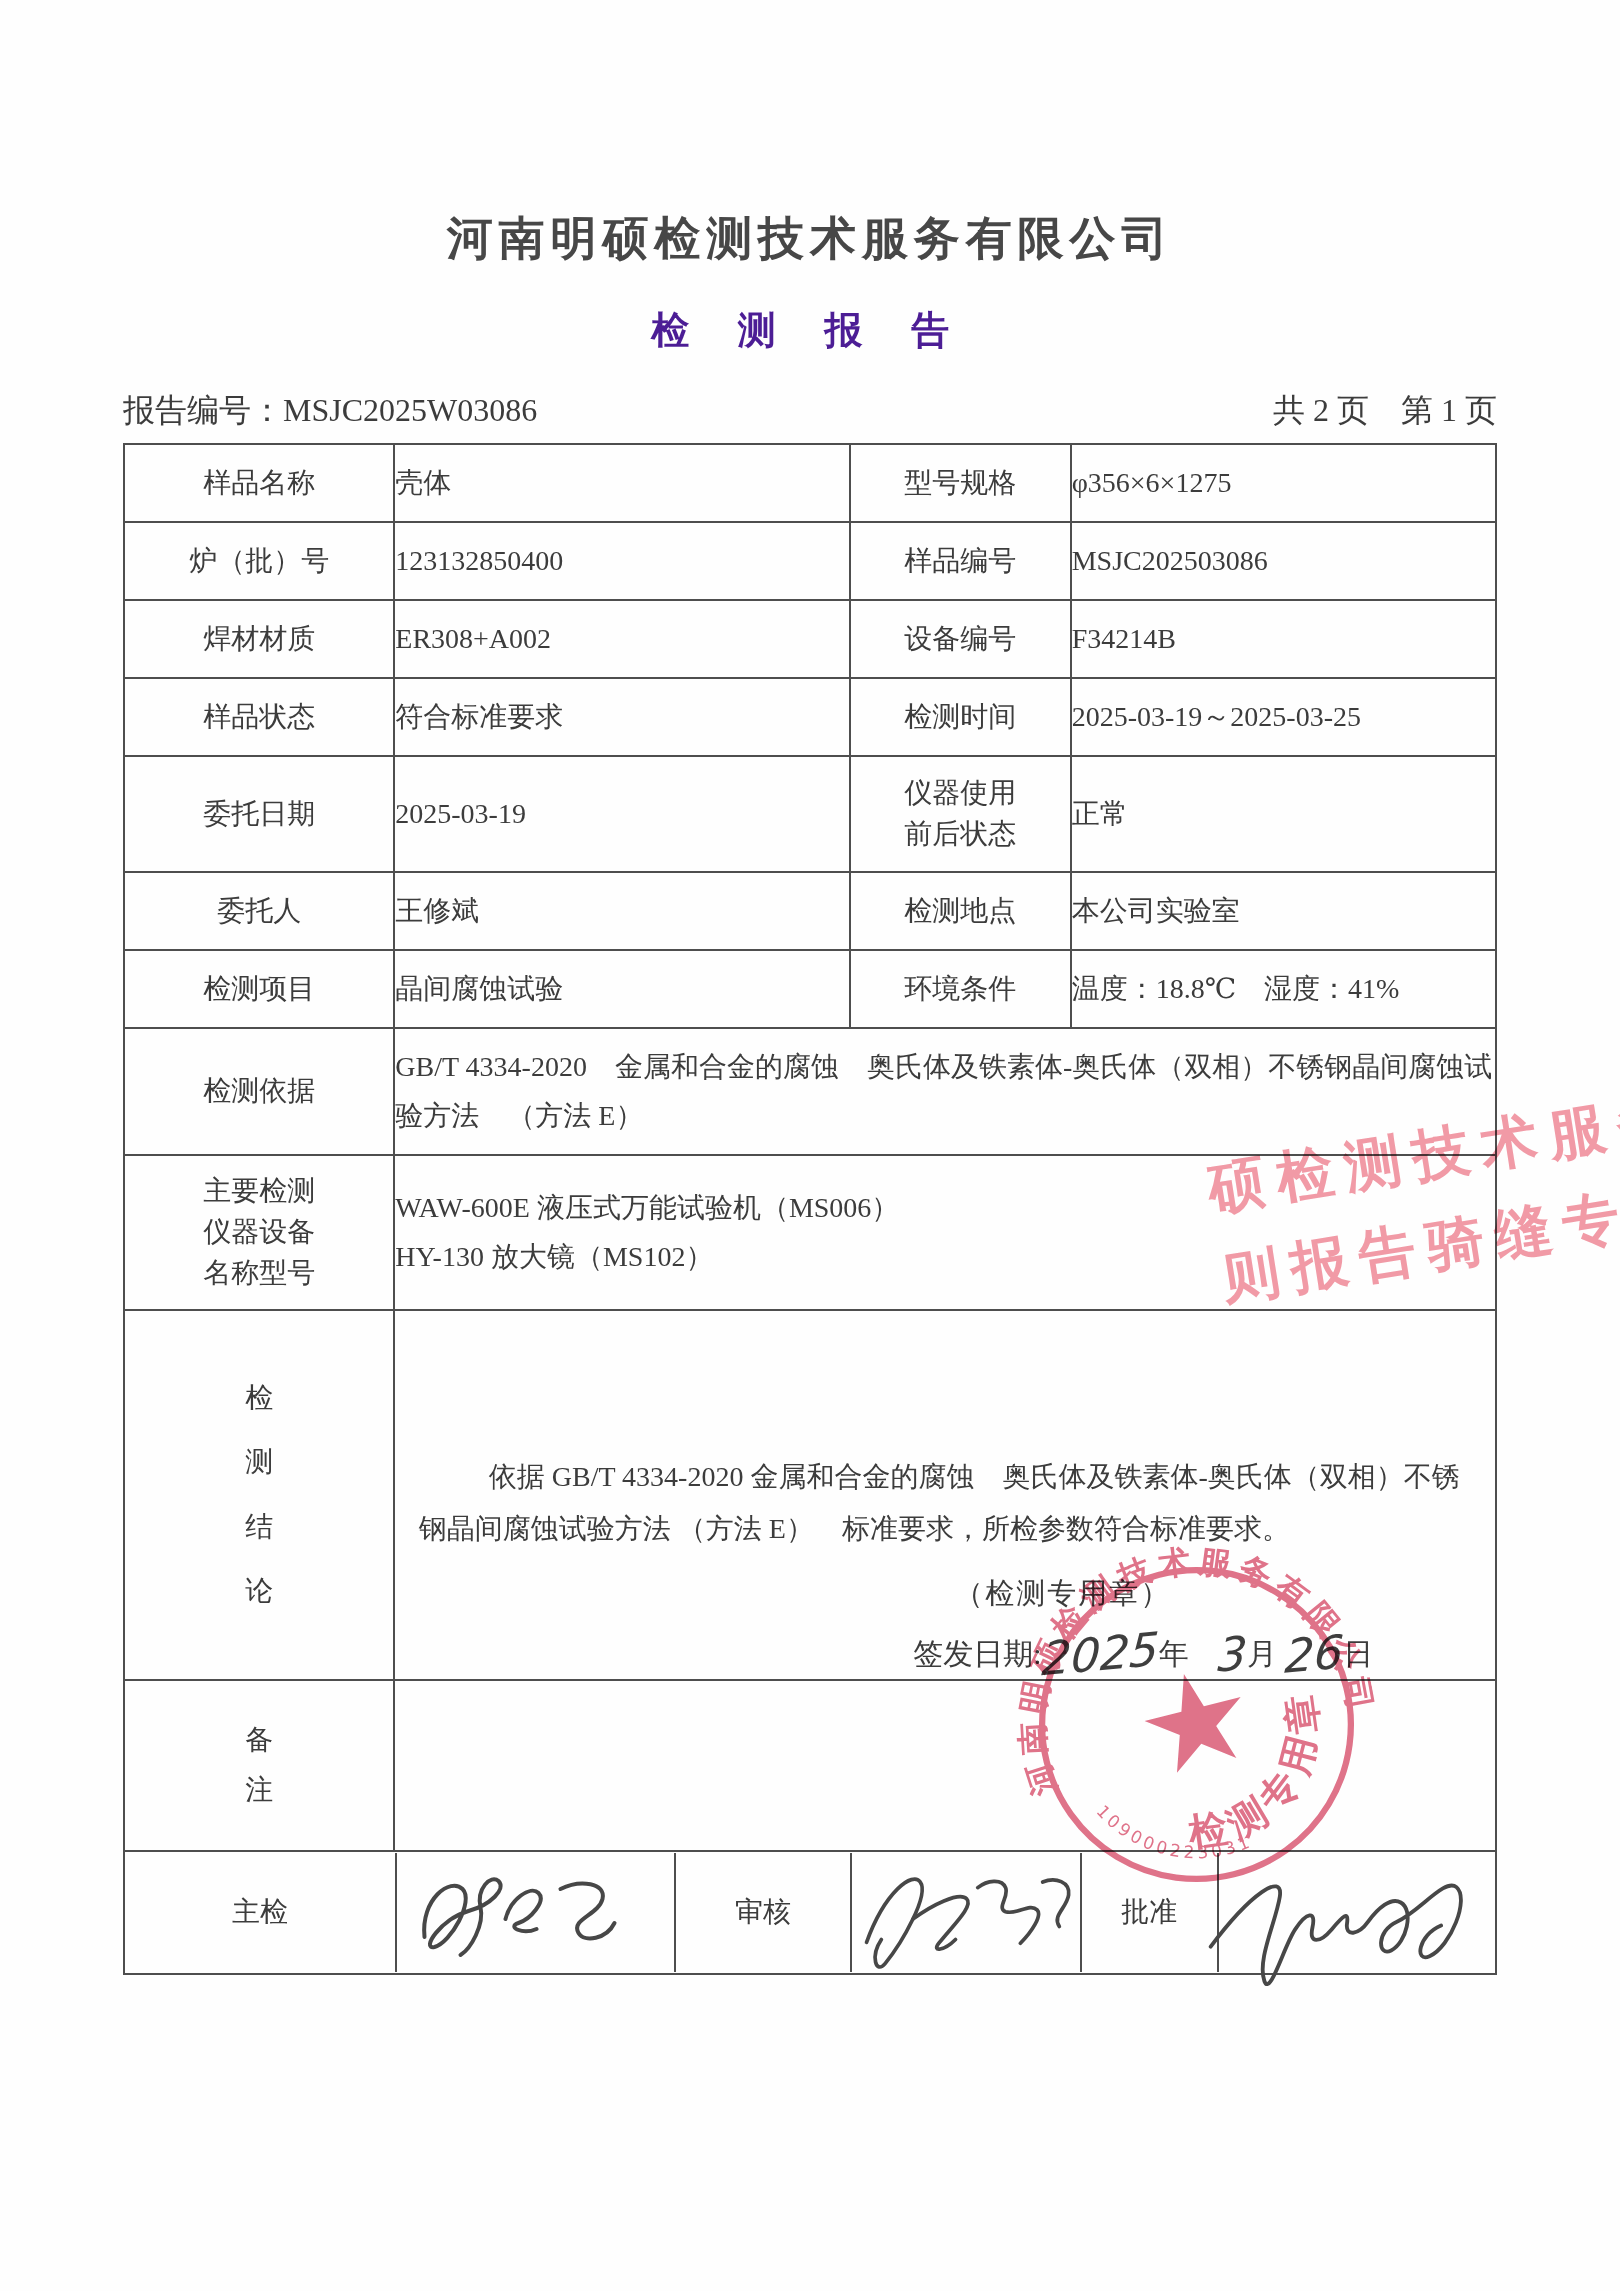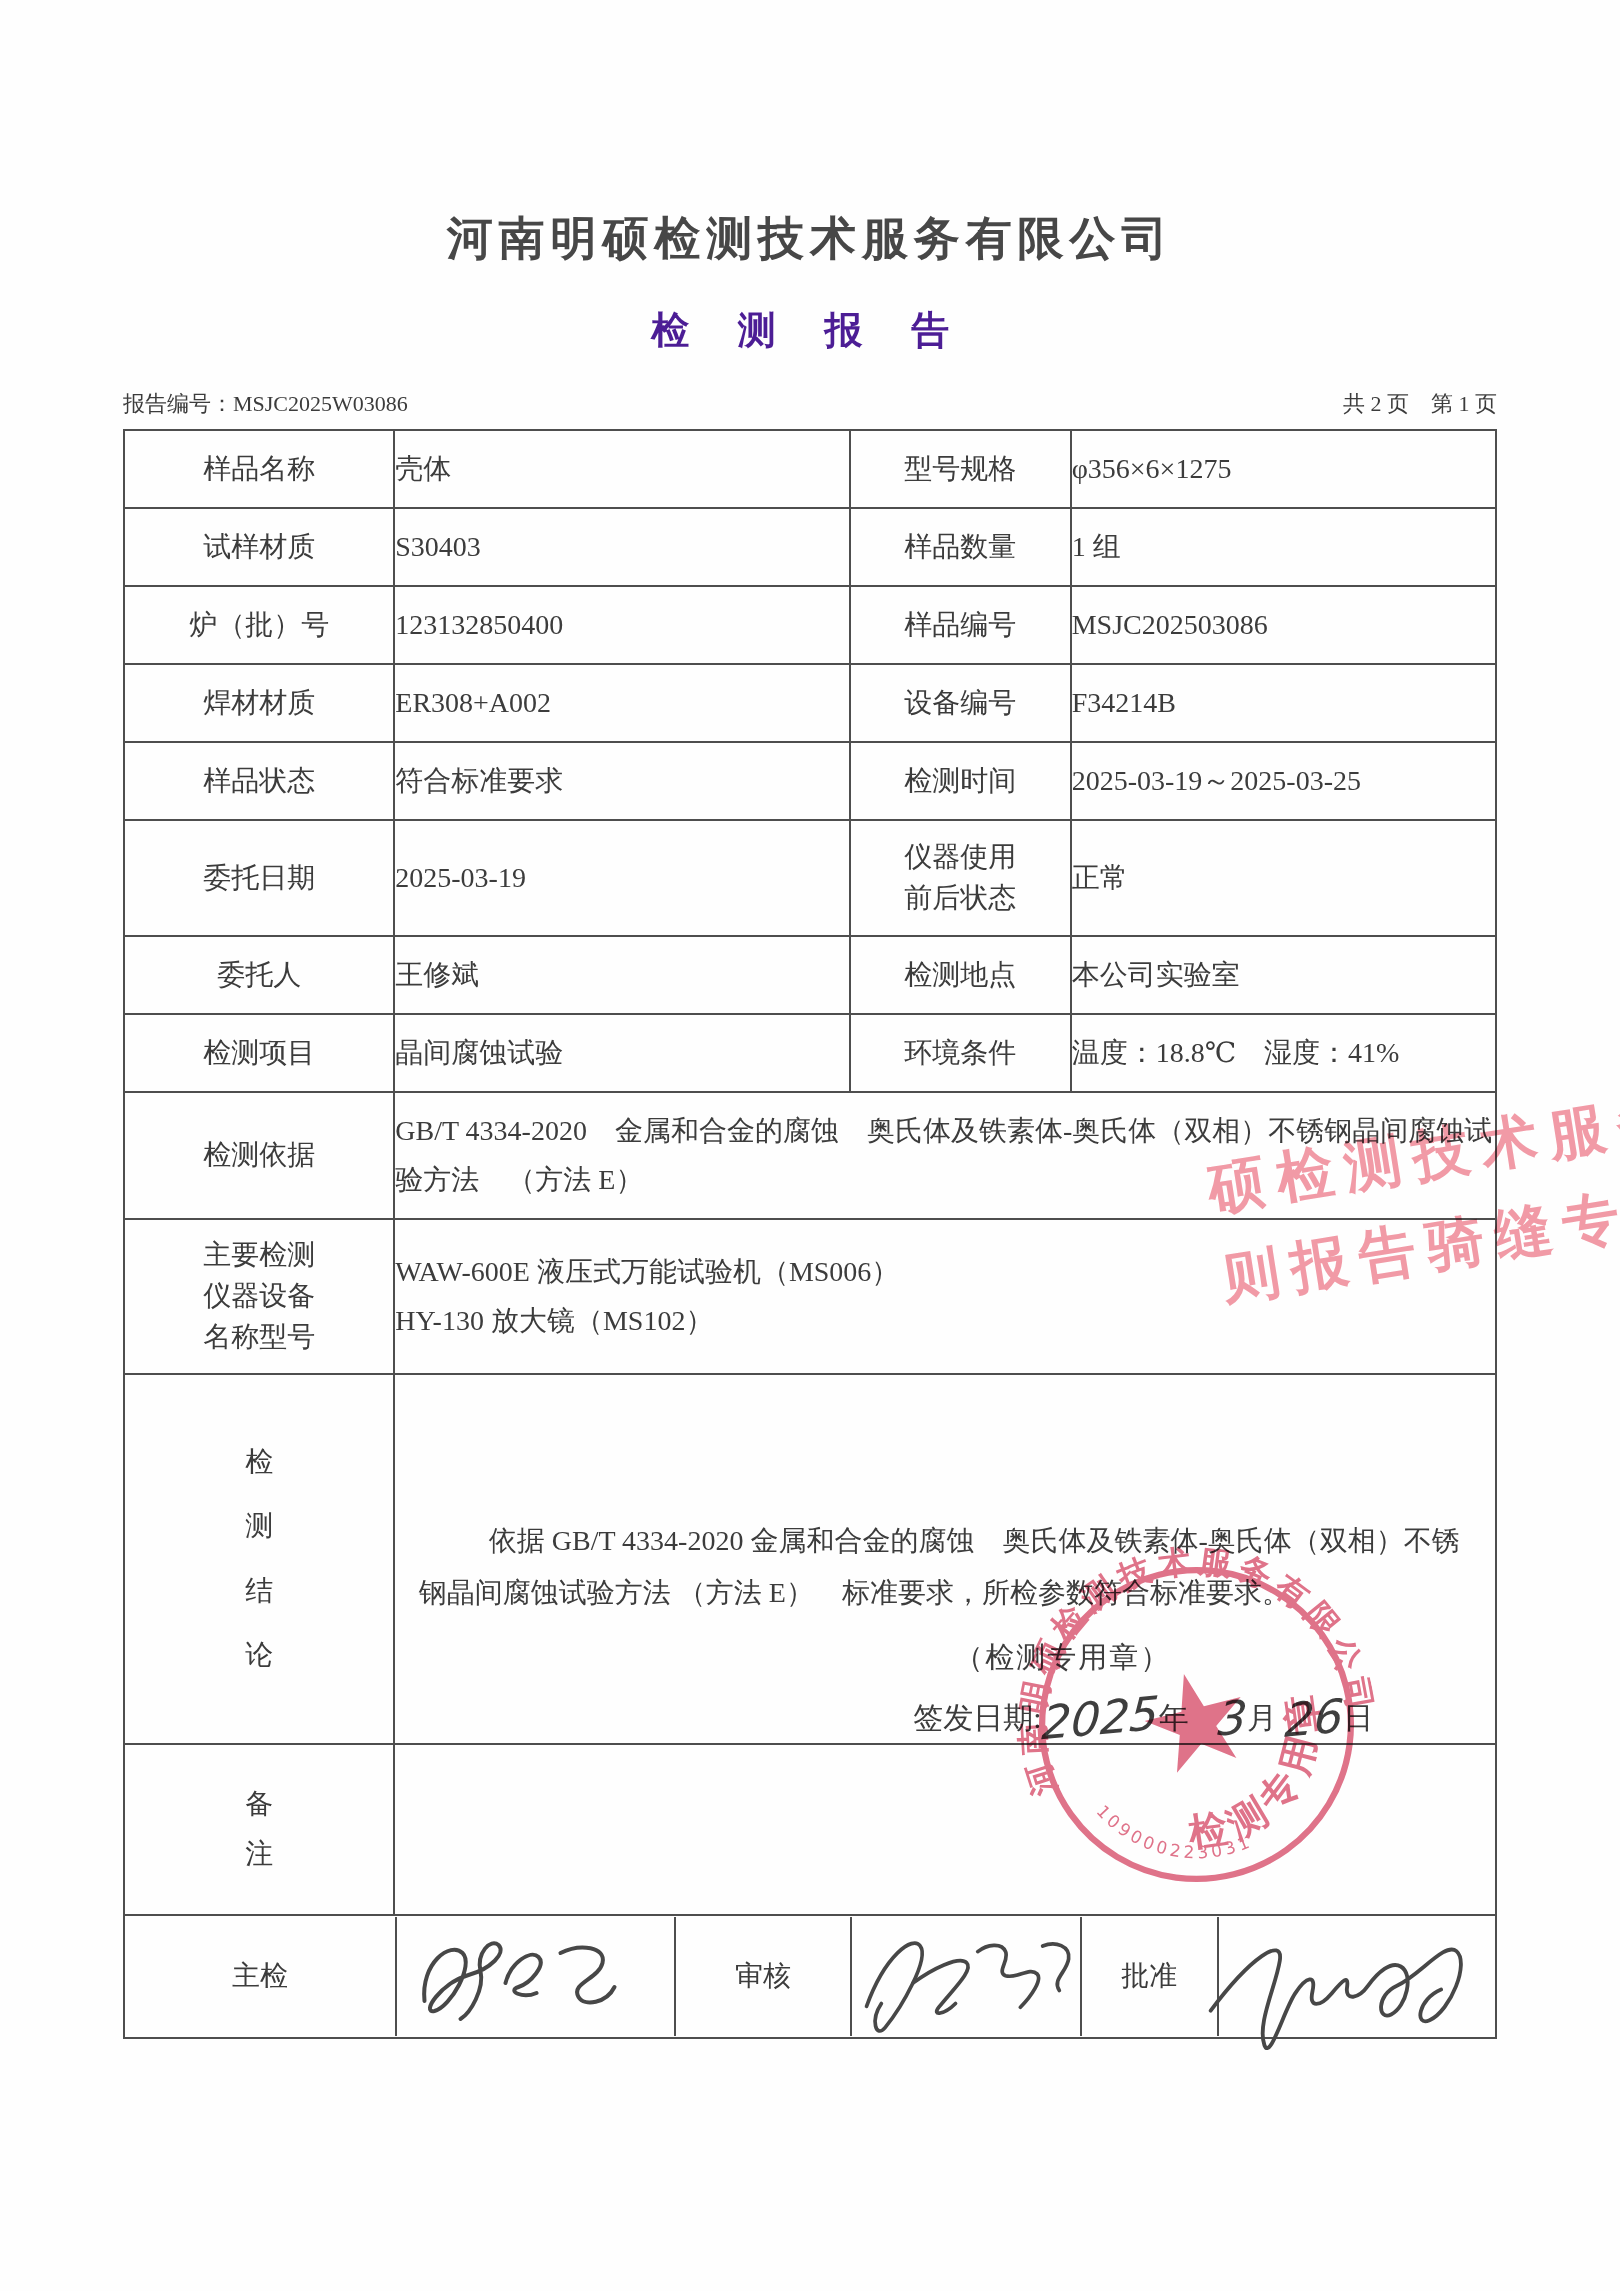--- a/index.html
+++ b/index.html
@@ -12,21 +12,21 @@
     font-family:"Liberation Serif","DejaVu Serif",serif;
     color:#3c3c3c;
   }
   
   .header{padding-top:208px;text-align:center;}
   .company-title{margin:0;font-size:46px;font-weight:600;letter-spacing:5.9px;color:#474747;}
   .report-title{margin:35px 0 0 0;font-size:38px;font-weight:600;letter-spacing:19.6px;color:#4c1d95;}
   .meta-row{
     width:1374px;margin:33px auto 9.8px auto;
     display:flex;justify-content:space-between;align-items:flex-start;
-    font-size:22px;
+    font-size:32px;
   }
   
   table.report{
     width:1374px;margin:0 auto;border-collapse:collapse;table-layout:fixed;
   }
   table.report td{
     border:2px solid #4e4e4e;
     font-size:28px;color:#3c3c3c;
     vertical-align:middle;
     padding:0;
@@ -111,26 +111,20 @@
         <col style="width:33.2%">
         <col style="width:16.1%">
         <col style="width:31.0%">
     </colgroup>
     <tbody>
       <tr class="r-std">
         <td class="lbl">样品名称</td>
         <td class="val">壳体</td>
         <td class="lbl">型号规格</td>
         <td class="val">φ356×6×1275</td>
-      </tr>
-      <tr class="r-std">
-        <td class="lbl">试样材质</td>
-        <td class="val">S30403</td>
-        <td class="lbl">样品数量</td>
-        <td class="val">1 组</td>
       </tr>
       <tr class="r-std">
         <td class="lbl">炉（批）号</td>
         <td class="val">123132850400</td>
         <td class="lbl">样品编号</td>
         <td class="val">MSJC202503086</td>
       </tr>
       <tr class="r-std">
         <td class="lbl">焊材材质</td>
         <td class="val">ER308+A002</td>

